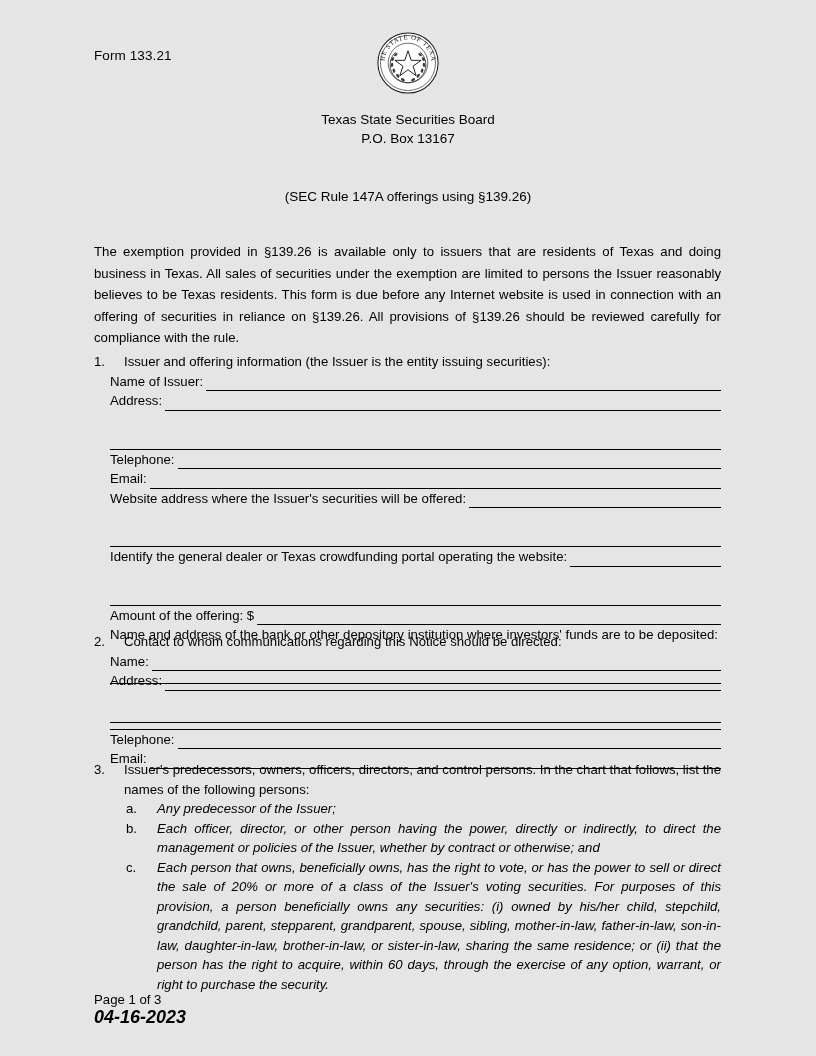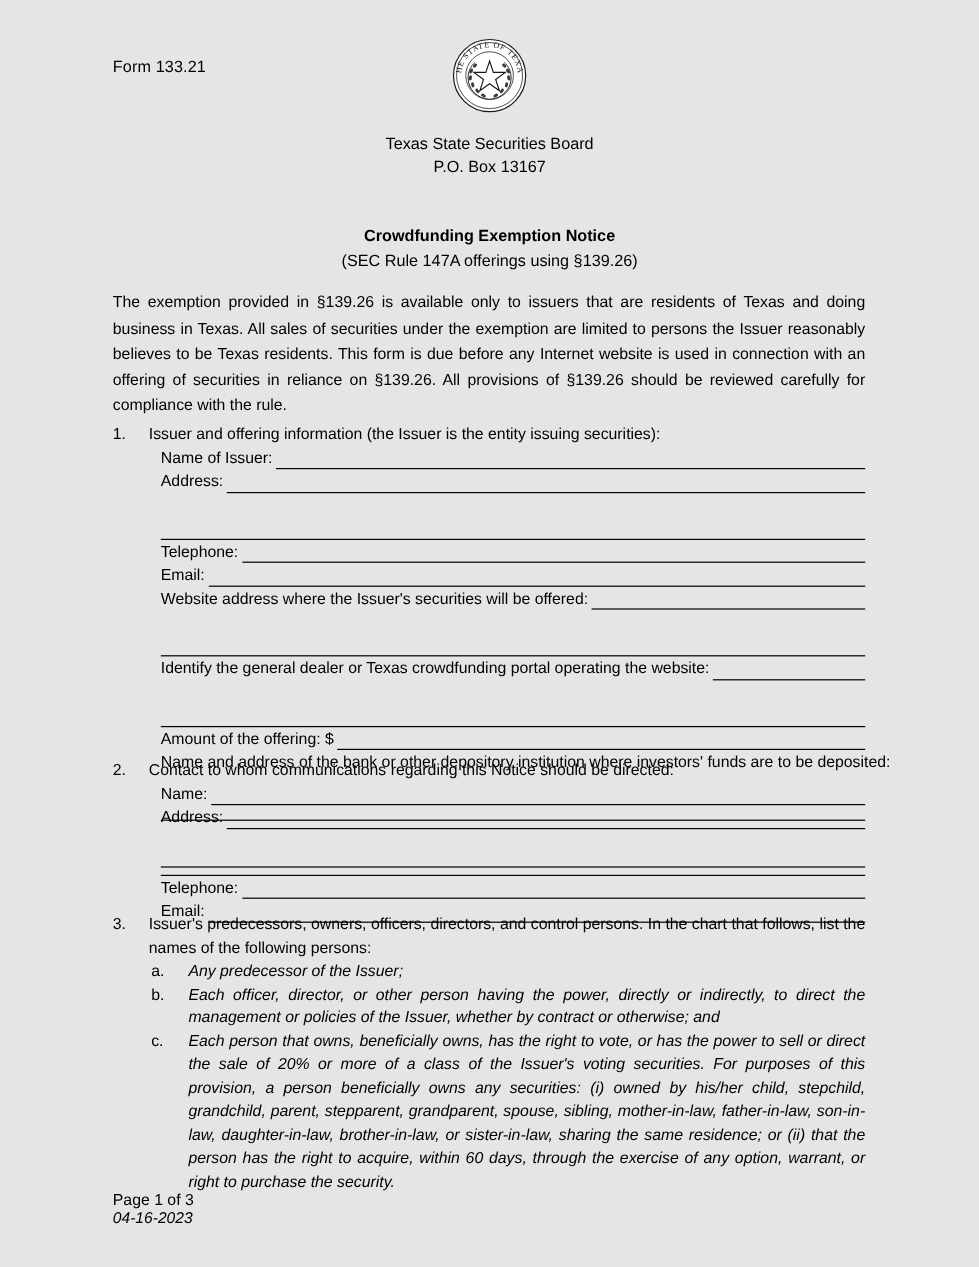--- a/index.html
+++ b/index.html
@@ -93,21 +93,21 @@
   }
   .sec-num {
     width: 30px;
     flex: 0 0 30px;
   }
   .sec-head-text {
     flex: 1 1 auto;
     text-align: justify;
   }
   .sec-body {
-    margin-left: 40px;
+    margin-left: 16px;
   }
 
   
   .fill-row {
     display: flex;
     align-items: flex-end;
     height: 19.5px;
   }
   .fill-label {
     white-space: pre;
@@ -162,23 +162,23 @@
     left: 94px;
     right: 95px;
     top: 992px;
     display: flex;
     justify-content: space-between;
     align-items: baseline;
     font-size: 13.2px;
     flex-direction: column;
   }
   .footer-date {
-    font-weight: normal;
+    font-weight: bold;
     font-style: italic;
-    font-size: 13px;
+    font-size: 18px;
   }
 </style>
 </head>
 <body>
 
 <div class="page">
 
   <div class="form-no">Form 133.21</div>
 
   <div class="seal-wrap">
@@ -215,21 +215,20 @@
       <polygon points="50,31 54.9,45.8 70.5,45.8 57.9,55 62.7,69.8 50,60.6 37.3,69.8 42.1,55 29.5,45.8 45.1,45.8" fill="none" stroke="#1a1a1a" stroke-width="1.5"></polygon>
     </svg>
   </div>
 
   <div class="addr-block">
     <div>Texas State Securities Board</div>
     <div>P.O. Box 13167</div>
   </div>
 
   <div class="title-block">
-    <div class="title-main">Crowdfunding Exemption Notice</div>
     <div class="title-sub">(SEC Rule 147A offerings using §139.26)</div>
   </div>
 
   <div class="intro">The exemption provided in §139.26 is available only to issuers that are residents of Texas and doing business in Texas. All sales of securities under the exemption are limited to persons the Issuer reasonably believes to be Texas residents. This form is due before any Internet website is used in connection with an offering of securities in reliance on §139.26. All provisions of §139.26 should be reviewed carefully for compliance with the rule.</div>
 
   <div class="section" style="top:352px;">
     <div class="sec-head">
       <div class="sec-num">1.</div>
       <div class="sec-head-text">Issuer and offering information (the Issuer is the entity issuing securities):</div>
     </div>

